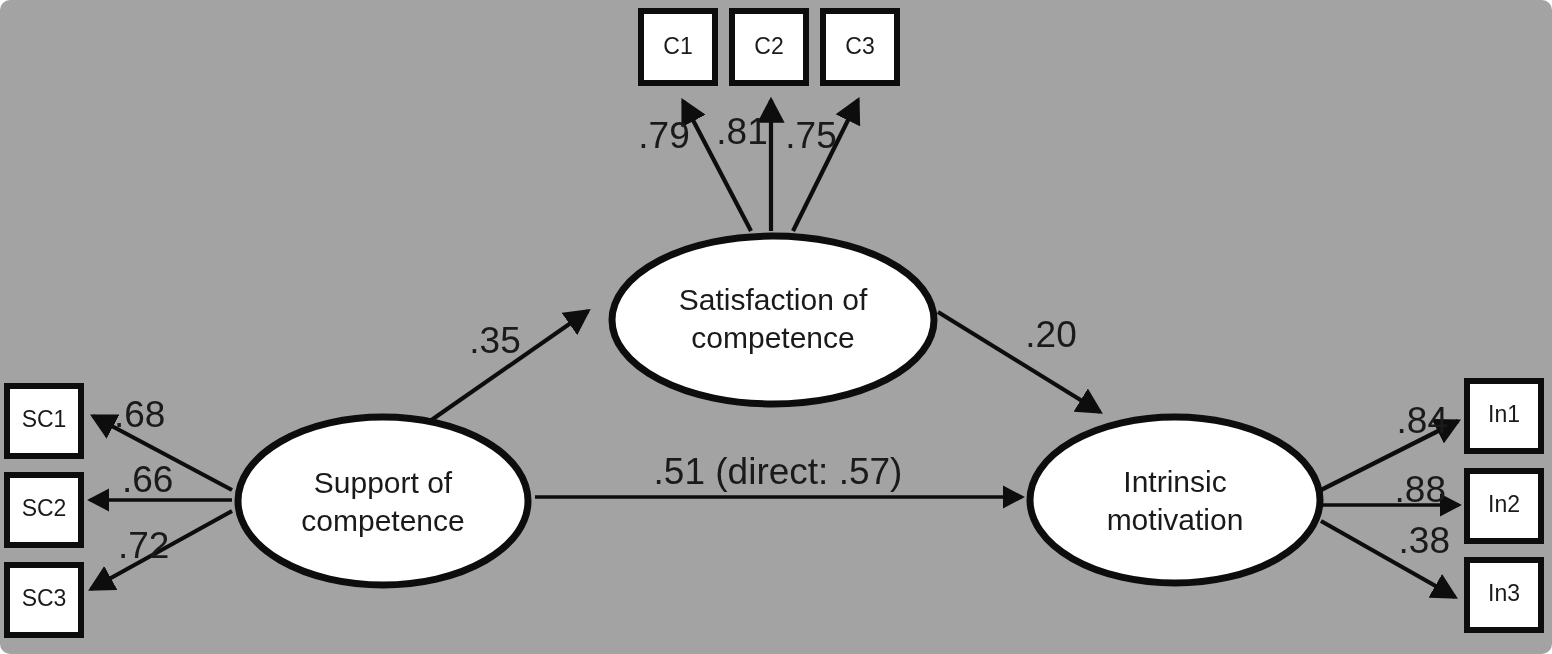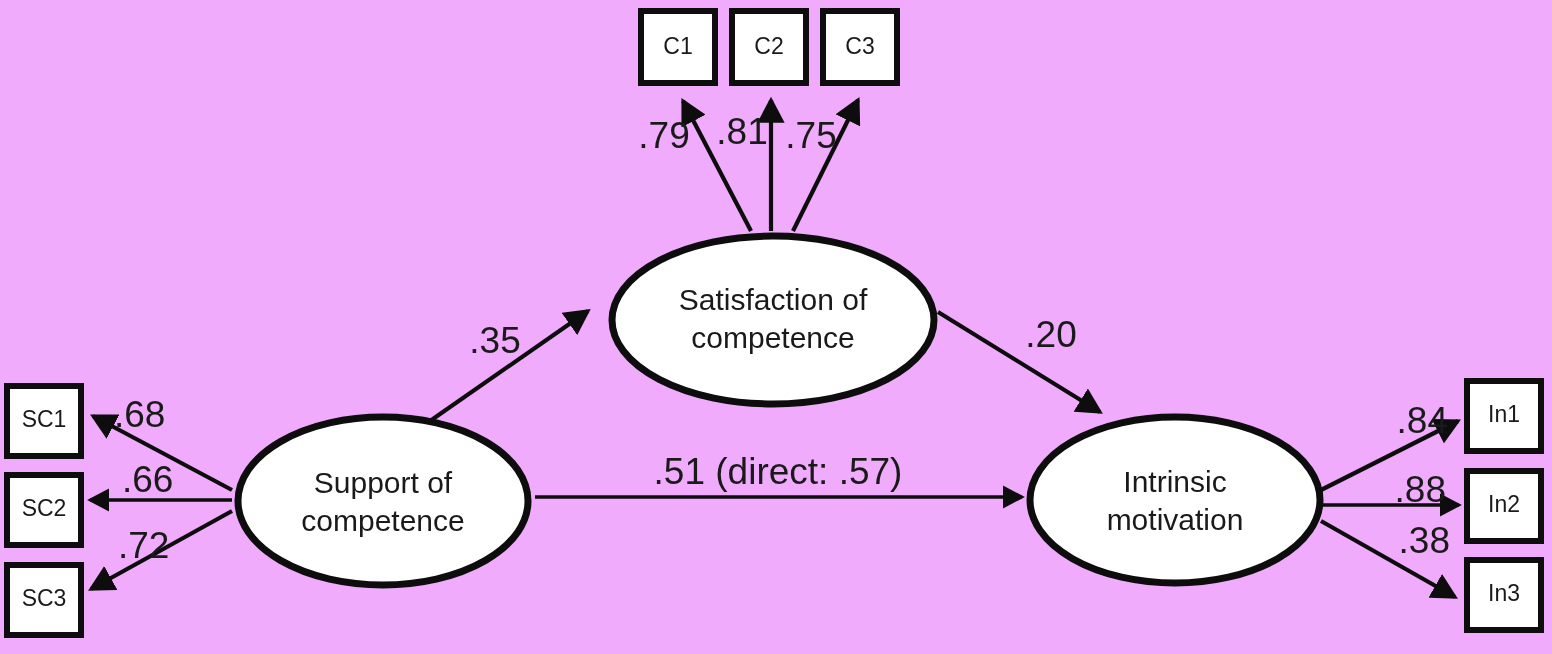--- a/index.html
+++ b/index.html
@@ -10,21 +10,22 @@
   body {
     width: 1552px;
     height: 654px;
     font-family: "Liberation Sans", sans-serif;
     overflow: hidden;
   }
   #diagram-root {
     position: relative;
     width: 1552px;
     height: 654px;
-    background: #f0abfc;
+    background: #a3a3a3;
+    border-radius: 10px;
   }
   svg.sem-canvas {
     display: block;
     width: 1552px;
     height: 654px;
   }
   .node-box {
     fill: #ffffff;
     stroke: #0d0d0d;
     stroke-width: 6;

